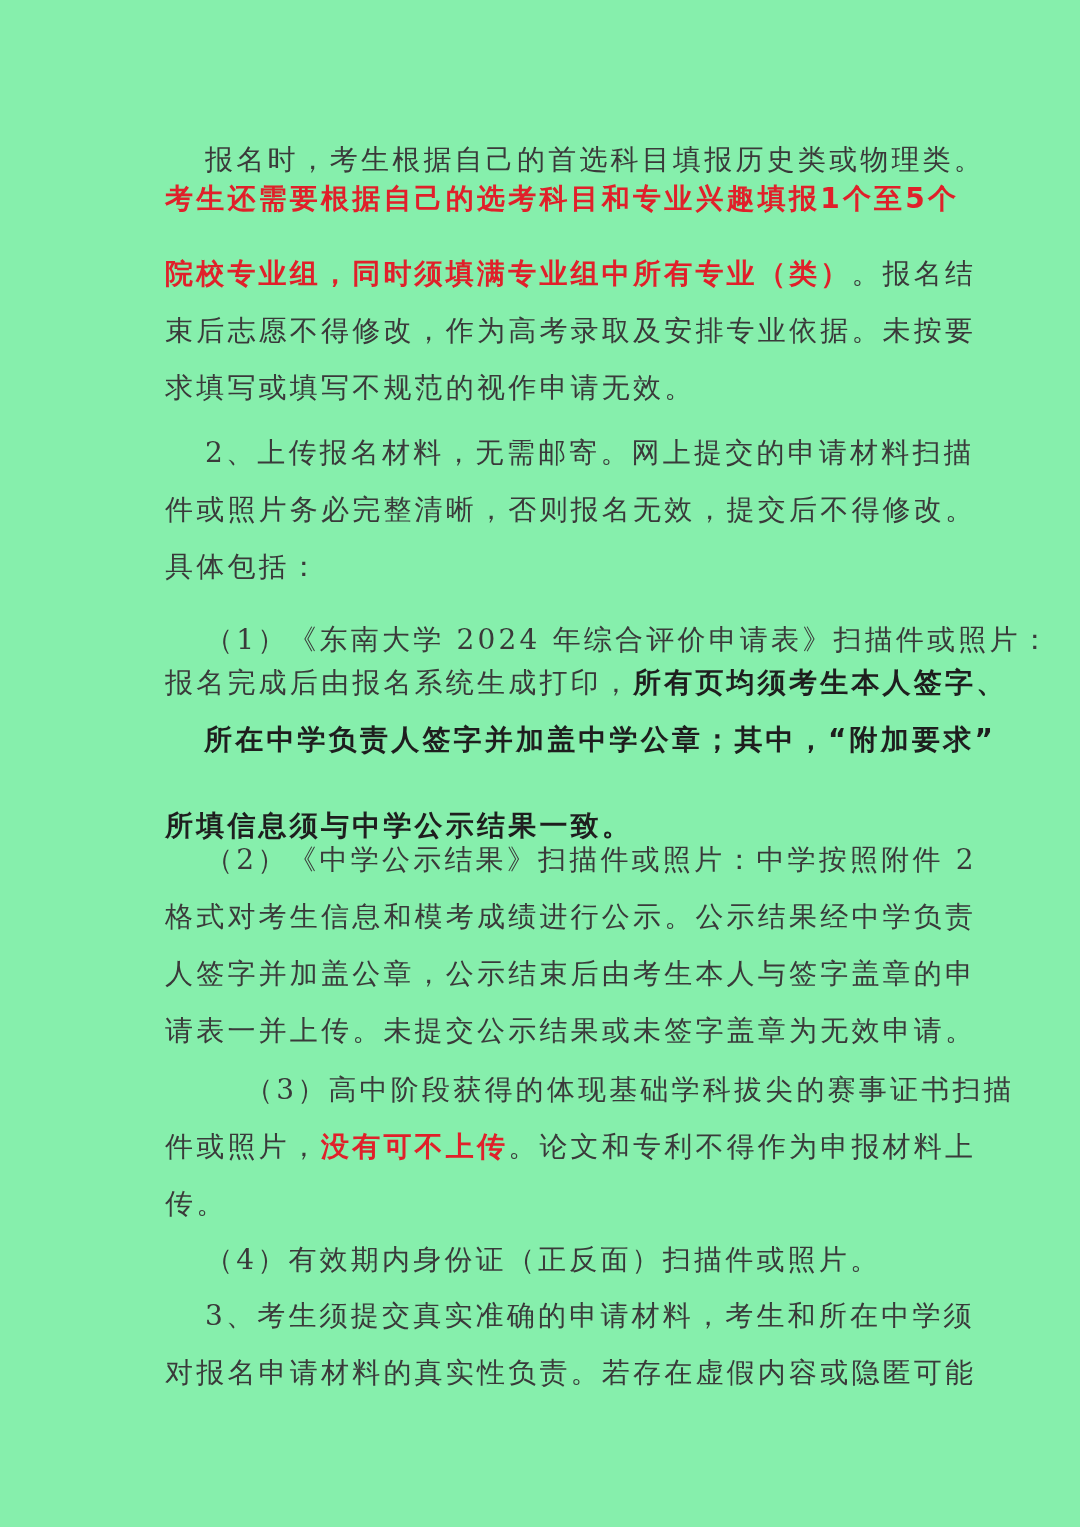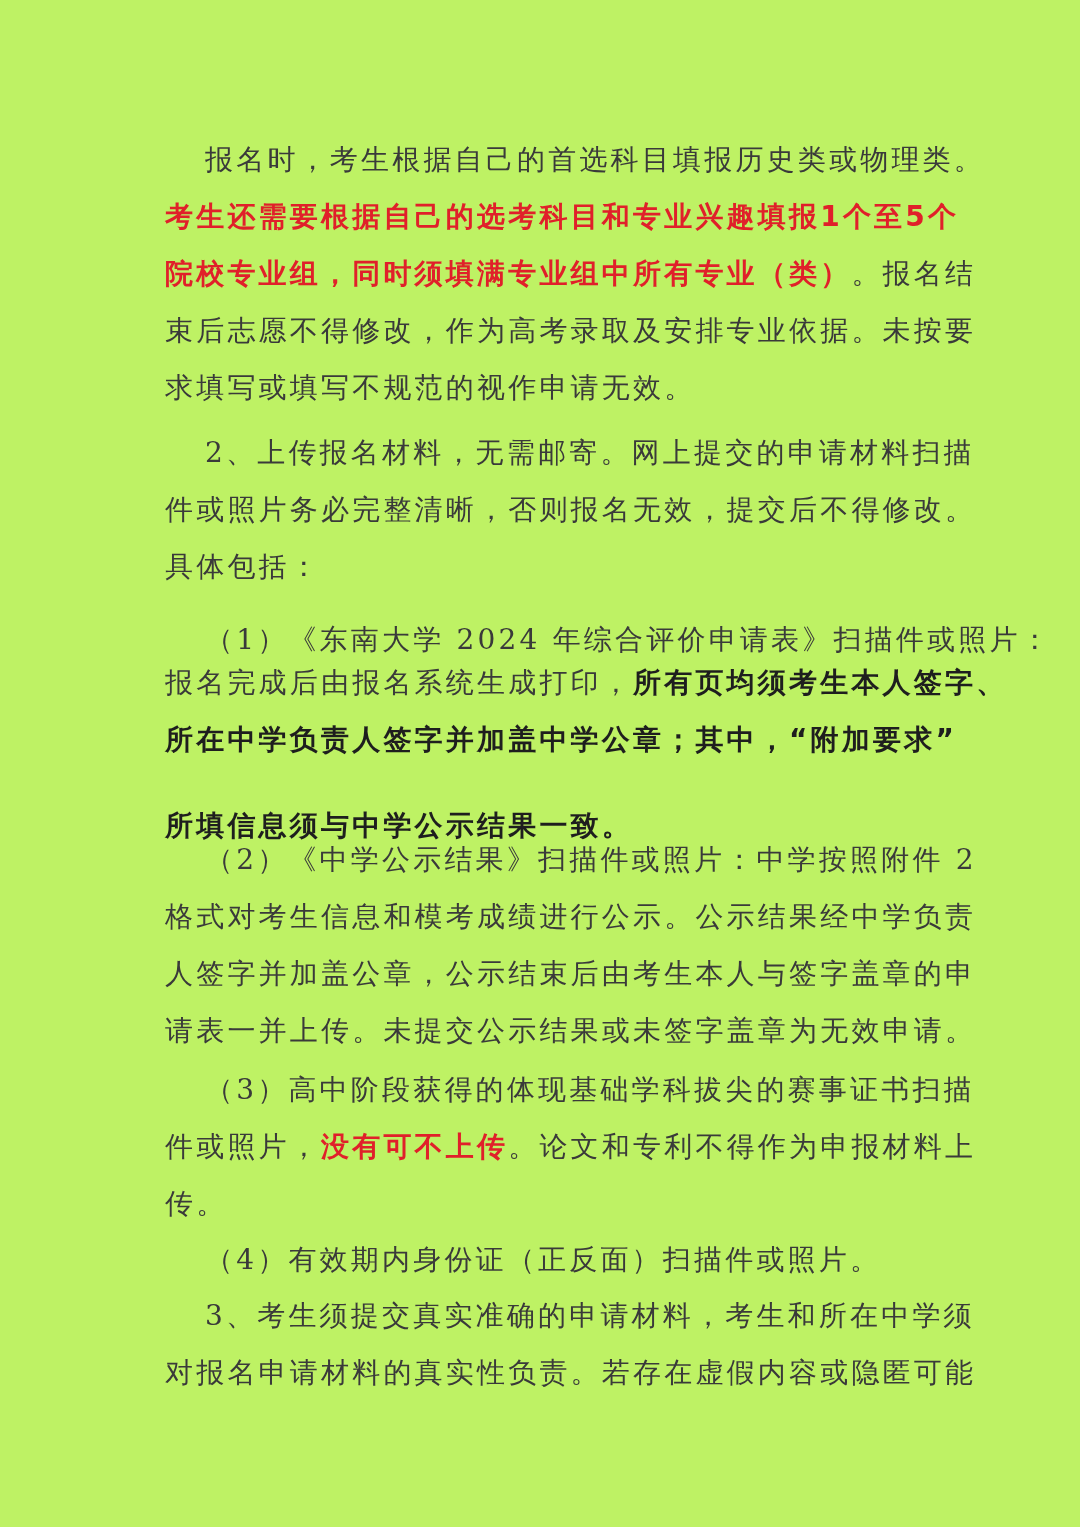--- a/index.html
+++ b/index.html
@@ -1,18 +1,18 @@
 <!DOCTYPE html>
 <html><head>
   <meta charset="utf-8">
   <style>
     html, body { margin: 0; padding: 0; background: #ffffff; }
     body { width: 1080px; height: 1527px; position: relative; overflow: hidden; }
     .page {
-      position: absolute; left: 0; top: 0; width: 1080px; height: 1527px; background: #bef264;
+      position: absolute; left: 0; top: 0; width: 1080px; height: 1527px; background: #86efac;
     }
     .line {
       position: absolute;
       left: 165px;
       width: 760px;
       height: 40px;
       line-height: 40px;
       font-family: "DejaVu Serif", "Liberation Serif", serif;
       font-size: 28px;
       color: #3a3a3a;
@@ -24,21 +24,21 @@
     .bold { color: #1e1e1e; font-weight: bold; font-family: "DejaVu Sans", "Liberation Sans", sans-serif; text-align: center; }
   </style>
 </head>
 <body>
 
 <div class="page">
 
   <div class="line indent" style="top:140px;">
     <span>报名时，考生根据自己的首选科目填报历史类或物理类。</span>
   </div>
-  <div class="line" style="top:197px;">
+  <div class="line" style="top:179px;">
     <span class="red">考生还需要根据自己的选考科目和专业兴趣填报1个至5个</span>
   </div>
   <div class="line" style="top:254px;">
     <span class="red">院校专业组，同时须填满专业组中所有专业（类）</span><span>。报名结</span>
   </div>
   <div class="line" style="top:368px;">
     <span>求填写或填写不规范的视作申请无效。</span>
   </div>
   <div class="line" style="top:311px;">
     <span>束后志愿不得修改，作为高考录取及安排专业依据。未按要</span>
@@ -53,41 +53,41 @@
   <div class="line" style="top:547px;">
     <span>具体包括：</span>
   </div>
 
   <div class="line indent" style="top:620px;">
     <span>（1）《东南大学 2024 年综合评价申请表》扫描件或照片：</span>
   </div>
   <div class="line" style="top:663px;">
     <span>报名完成后由报名系统生成打印，</span><span class="bold">所有页均须考生本人签字、</span>
   </div>
-  <div class="line" style="top:720px;">
+  <div class="line" style="top:720px;margin-left:39px;">
     <span class="bold">所在中学负责人签字并加盖中学公章；其中，“附加要求”</span>
   </div>
   <div class="line" style="top:798px;margin-top:8px;">
     <span class="bold">所填信息须与中学公示结果一致。</span>
   </div>
 
   <div class="line indent" style="top:840px;text-align:center;">
     <span>（2）《中学公示结果》扫描件或照片：中学按照附件 2</span>
   </div>
   <div class="line" style="top:897px;">
     <span>格式对考生信息和模考成绩进行公示。公示结果经中学负责</span>
   </div>
   <div class="line" style="top:1011px;">
     <span>请表一并上传。未提交公示结果或未签字盖章为无效申请。</span>
   </div>
   <div class="line" style="top:954px;">
     <span>人签字并加盖公章，公示结束后由考生本人与签字盖章的申</span>
   </div>
 
-  <div class="line indent" style="top:1070px;">
+  <div class="line indent" style="top:1070px;margin-left:40px;">
     <span>（3）高中阶段获得的体现基础学科拔尖的赛事证书扫描</span>
   </div>
   <div class="line" style="top:1127px;">
     <span>件或照片，</span><span class="red">没有可不上传</span><span>。论文和专利不得作为申报材料上</span>
   </div>
   <div class="line" style="top:1184px;">
     <span>传。</span>
   </div>
 
   <div class="line indent" style="top:1240px;">

